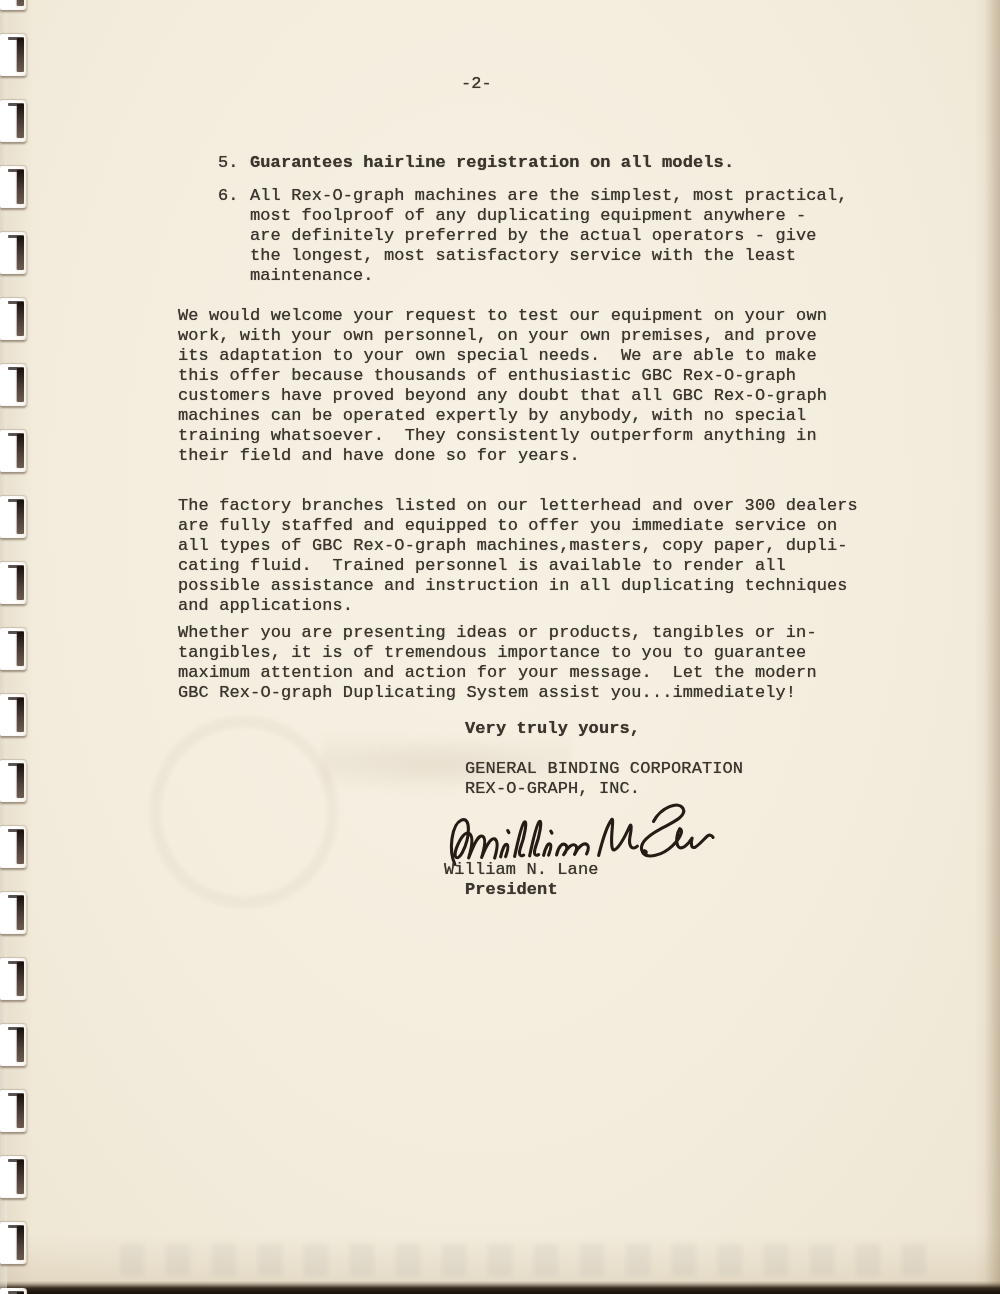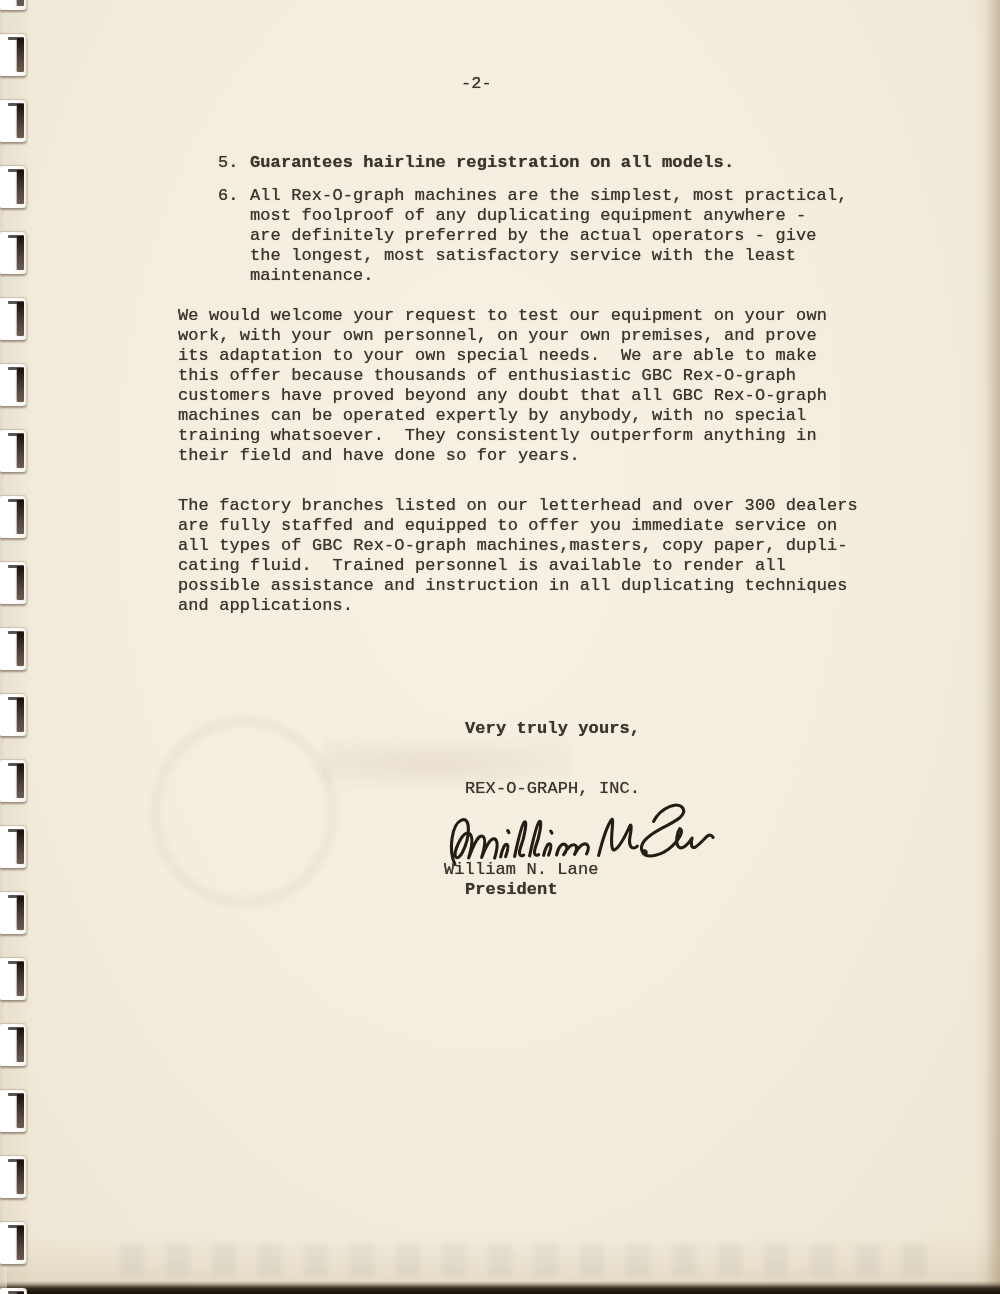--- a/index.html
+++ b/index.html
@@ -119,22 +119,27 @@
 customers have proved beyond any doubt that all GBC Rex-O-graph
 machines can be operated expertly by anybody, with no special
 training whatsoever.  They consistently outperform anything in
 their field and have done so for years.</div>
   <div class="t" style="left:178px;top:484px;margin-top:12px;">The factory branches listed on our letterhead and over 300 dealers
 are fully staffed and equipped to offer you immediate service on
 all types of GBC Rex-O-graph machines,masters, copy paper, dupli-
 cating fluid.  Trained personnel is available to render all
 possible assistance and instruction in all duplicating techniques
 and applications.</div>
+  <div class="t" style="left:178px;top:623px;">Whether you are presenting ideas or products, tangibles or in-
+tangibles, it is of tremendous importance to you to guarantee
+maximum attention and action for your message.  Let the modern
+GBC Rex-O-graph Duplicating System assist you...immediately!</div>
 
   <div class="t" style="left:465px;top:719px;font-weight:bold;">Very truly yours,</div>
+  <div class="t" style="left:465px;top:759px;">GENERAL BINDING CORPORATION</div>
   <div class="t" style="left:465px;top:779px;text-align:center;">REX-O-GRAPH, INC.</div>
 
   <svg class="sig" viewBox="0 0 268 82" role="img" aria-label="William N. Lane">
 
     <path d="M6,64 C0,50 4,24 14,20 C24,16 22,38 14,52 C9,61 4,58 8,48 C12,38 18,30 22,34 C26,38 22,52 20,58 C26,44 31,34 35,37 C39,40 35,52 33,58 C38,46 43,38 47,40"></path>
 
     <path d="M47,40 C51,43 48,53 46,59 M52,58 C54,50 57,44 59,46 C61,48 58,55 57,58 M60,32 l1,2 M66,58 C70,42 74,26 77,24 C80,22 77,38 72,50 C70,56 71,59 75,57 M81,58 C85,42 89,26 92,24 C95,22 92,38 87,50 C85,56 86,59 90,57 M95,58 C97,51 100,45 102,47 C104,49 101,55 100,58 M103,34 l1,2 M108,58 C110,50 114,46 117,48 C120,50 118,55 115,58 C119,51 124,47 127,49 C130,51 127,56 126,58 C130,50 136,46 139,49 C141,51 139,56 138,58"></path>
 
     <path d="M150,60 C154,46 160,30 164,25 C166,22 165,30 164,38 C163,48 163,56 166,55 C171,53 178,40 182,32 C184,28 184,34 182,42 C180,51 183,57 189,52 M196,57 a1.6,1.6 0 1 0 0.1,0"></path>
 

